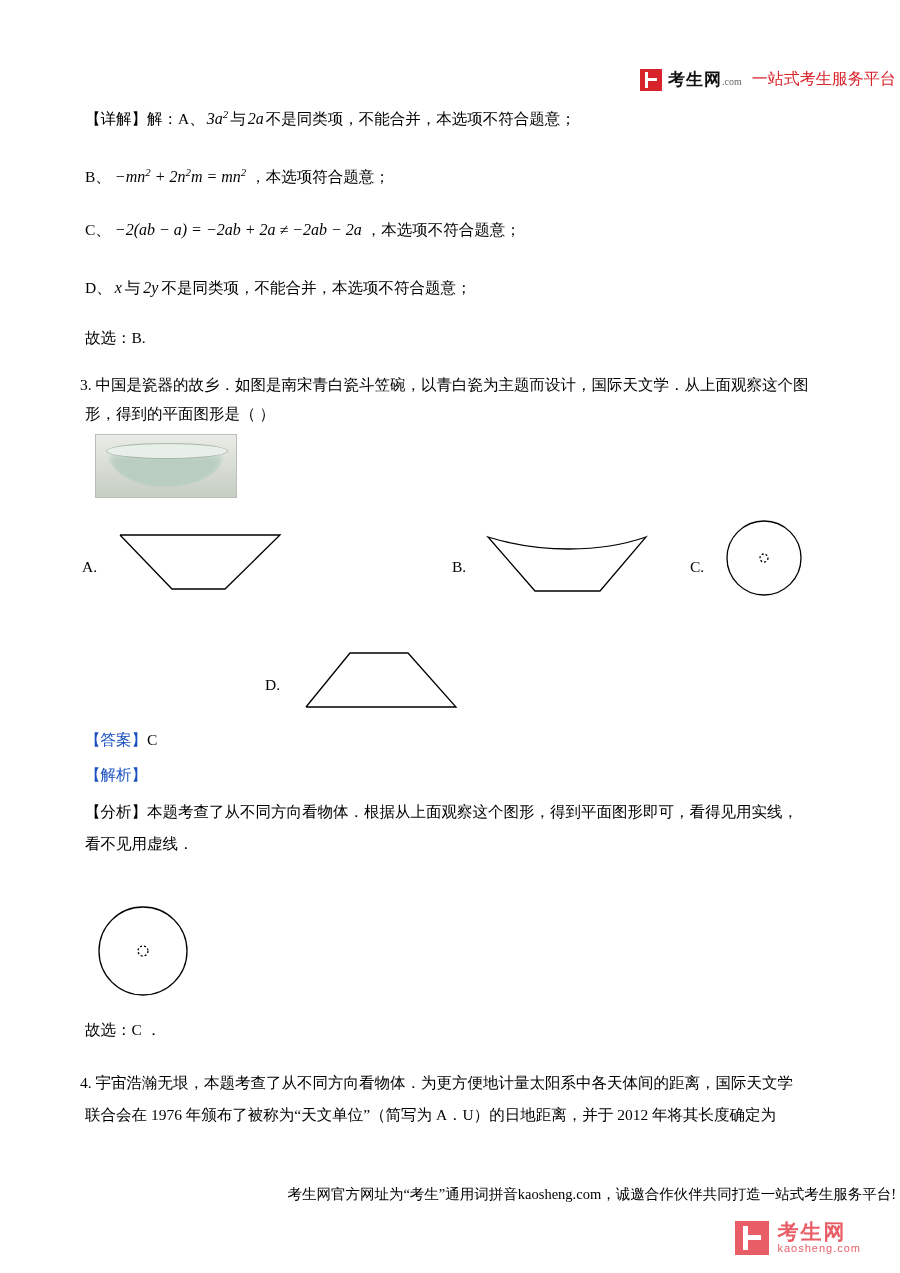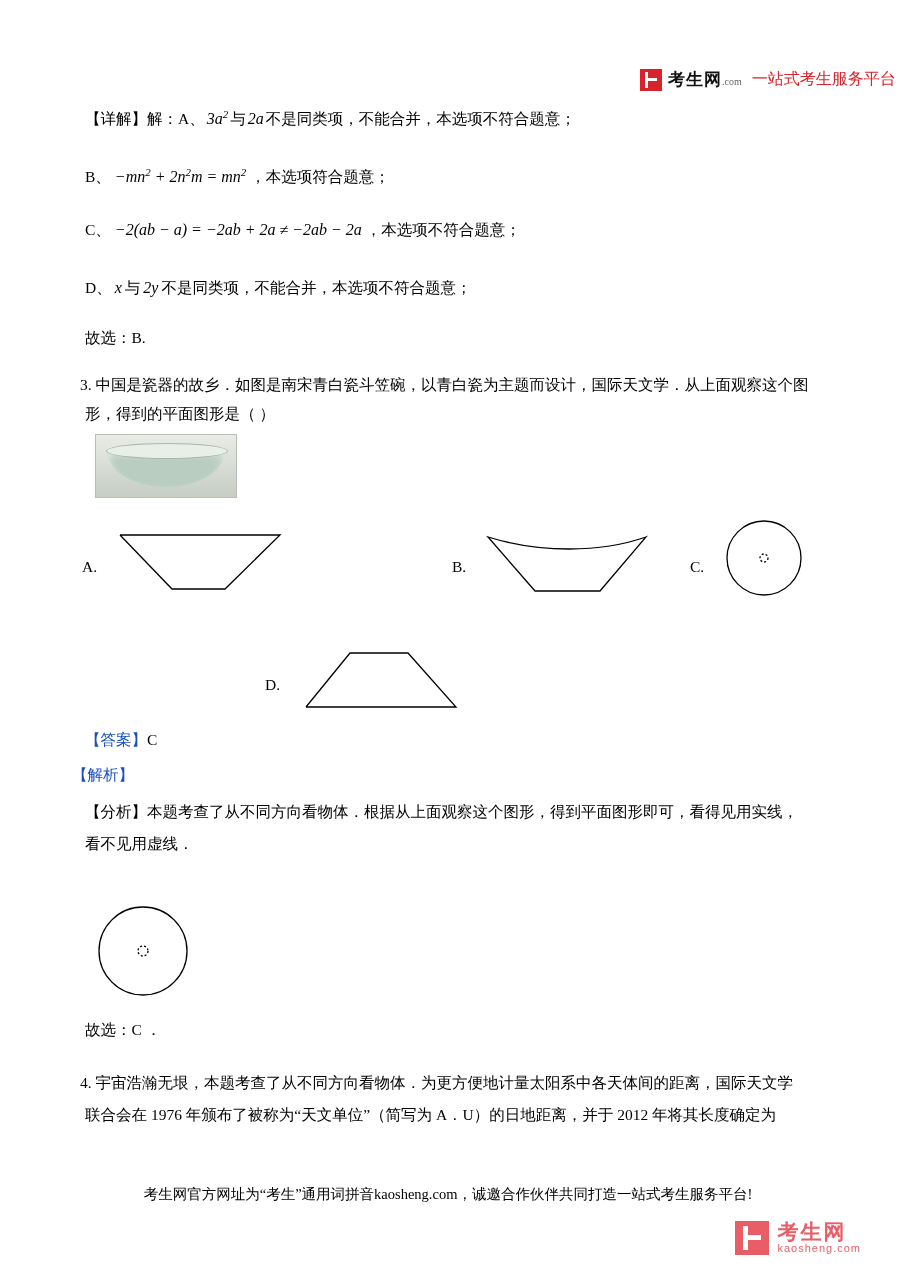--- a/index.html
+++ b/index.html
@@ -66,21 +66,21 @@
   }
 
   
   .opt-label{position:absolute;font-size:15.5px;}
   svg{position:absolute;overflow:visible;}
   .stroke{fill:none;stroke:#000;stroke-width:1.3;}
 
   
   .footer{
     position:absolute;left:0;right:0;top:1185px;
-    text-align:center;font-size:14.5px;
+    text-align:right;font-size:14.5px;
   }
   .footer-rule{
     position:absolute;left:60px;right:60px;top:1168px;height:1px;background:#ffffff;
   }
   .wm{
     position:absolute;right:35px;bottom:18px;display:flex;align-items:center;gap:8px;opacity:.95;
   }
   .wm-mark{width:34px;height:34px;background:#e8555f;position:relative;}
   .wm-mark:before{content:"";position:absolute;left:8px;top:5px;width:5px;height:24px;background:#fff;}
   .wm-mark:after{content:"";position:absolute;left:8px;top:14px;width:18px;height:5px;background:#fff;}
@@ -148,21 +148,21 @@
   </svg>
 
   <div class="opt-label" style="left:265px;top:676px;">D.</div>
   <svg style="left:298px;top:645px;" width="170" height="75">
     <polyline class="stroke" points="8,62 52,8 110,8 158,62 8,62"></polyline>
   </svg>
 
   <div class="line" style="left:85px;top:730px;">
     <span class="blue">【答案】</span><span>C</span>
   </div>
-  <div class="line blue" style="left:72px;top:765px;font-family:Liberation Serif, serif;">【解析】</div>
+  <div class="line blue" style="left:85px;top:765px;font-family:Liberation Serif, serif;">【解析】</div>
 
   <div class="line" style="left:85px;top:802px;">
     <span>【分析】</span><span>本题考查了从不同方向看物体．根据从上面观察这个图形，得到平面图形即可，看得见用实线，</span>
   </div>
   <div class="line" style="left:85px;top:834px;">看不见用虚线．</div>
 
 
   <svg style="left:95px;top:908px;" width="100" height="95">
     <circle class="stroke" cx="48" cy="43" r="44"></circle>
     <circle class="stroke" cx="48" cy="43" r="5" stroke-dasharray="2 2"></circle>

